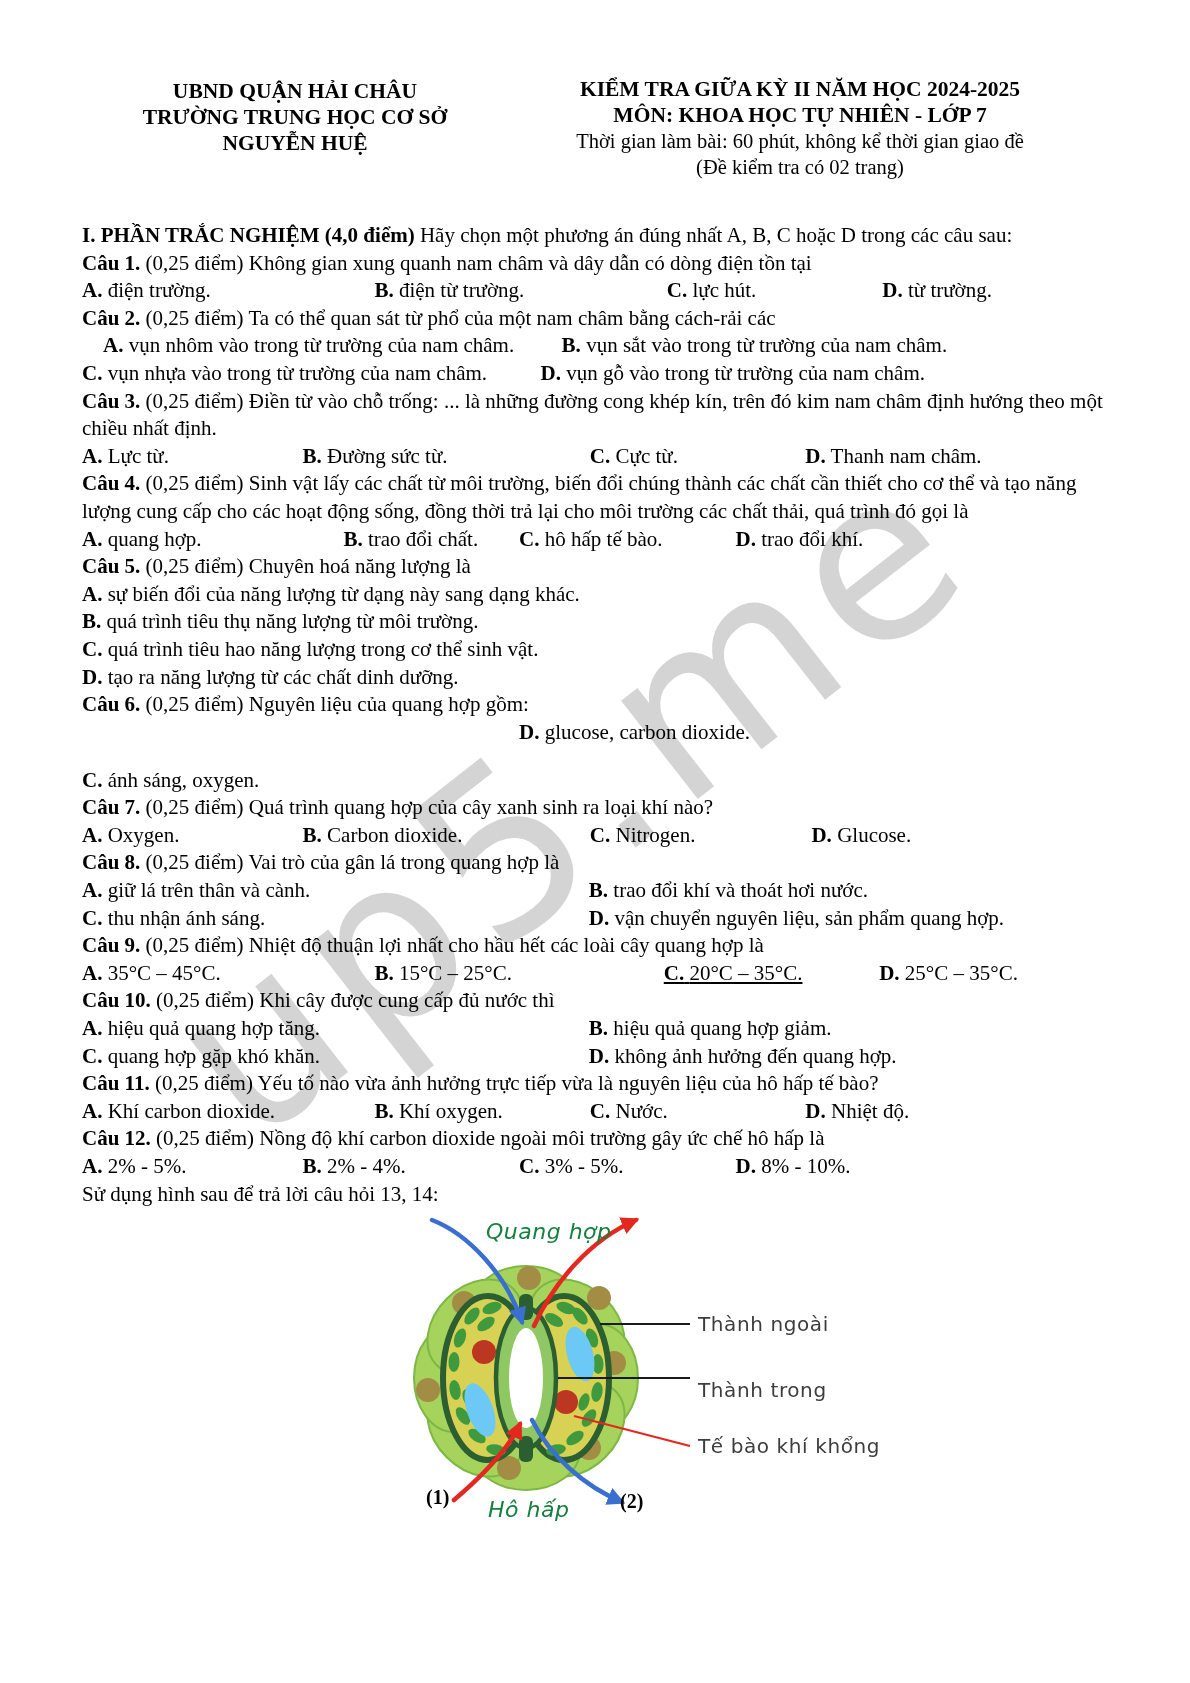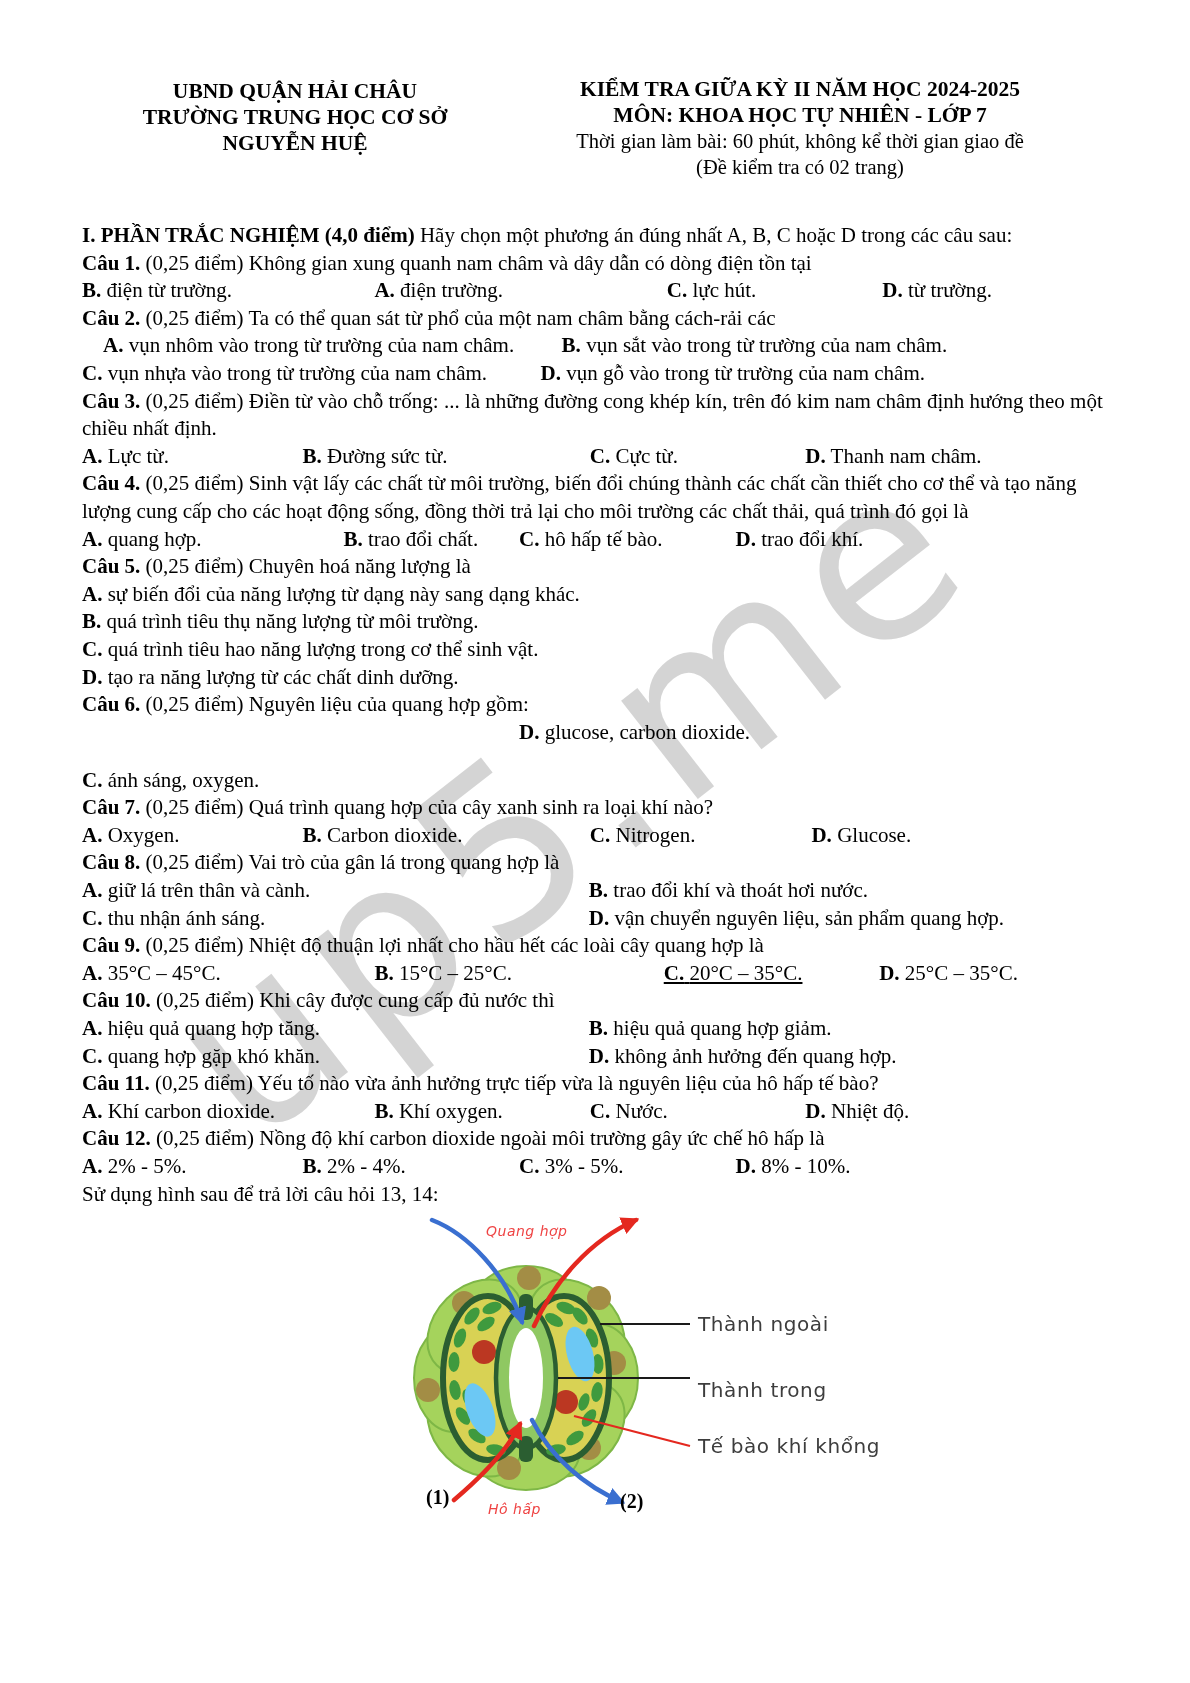--- a/index.html
+++ b/index.html
@@ -23,21 +23,21 @@
   .body-block{position:absolute;left:82px;top:222px;width:1026px;
               font-size:21px;line-height:27.6px;}
   .q-head b,.opt b,.intro b{font-weight:700;}
   .opt-row{display:flex;}
   .opt{flex:0 0 auto;white-space:nowrap;}
   .opt.last{flex:1 1 auto;}
   
   .figure{position:relative;margin-left:286px;margin-top:4px;width:700px;height:330px;
           font-family:"DejaVu Sans",sans-serif;}
   .figure svg{position:absolute;left:0;top:0;}
-  .fig-label{position:absolute;color:#ef4444;font-size:14px;font-style:italic;letter-spacing:.5px;white-space:nowrap;}
+  .fig-label{position:absolute;color:#15803d;font-size:22px;font-style:italic;letter-spacing:.5px;white-space:nowrap;}
   .fig-marker{position:absolute;font-family:"Liberation Serif",serif;font-weight:700;font-size:20px;color:#000;}
   .fig-callout{position:absolute;left:330px;color:var(--callout-text,#3d3d3d);font-size:20px;
                letter-spacing:.6px;white-space:nowrap;}
   
   .base{fill:var(--cell-light);}
   .petal{fill:var(--cell-light);stroke:var(--cell-border);stroke-width:2;}
   .nuc{fill:var(--nucleus);}
   .guard{fill:var(--guard-fill);stroke:var(--guard-border);stroke-width:6;}
   .chloro{fill:var(--chloroplast);}
   .redorg{fill:var(--organelle-red);}
@@ -71,22 +71,22 @@
     </div>
   </div>
 
   <div class="body-block layer">
     <div class="intro"><b>I. PHẦN TRẮC NGHIỆM (4,0 điểm)</b><span> Hãy chọn một phương án đúng nhất A, B, C hoặc D trong các câu sau:</span></div>
 
     <div>
         <div class="question">
           <div class="q-head"><b>Câu 1.</b> <span>(0,25 điểm)</span> <span>Không gian xung quanh nam châm và dây dẫn có dòng điện tồn tại</span></div>
           <div class="opt-row">
+            <span class="opt" style="width: 28.5%;"><b>A.</b> <span>điện trường.</span></span>
             <span class="opt" style="width: 28.5%;"><b>B.</b> <span>điện từ trường.</span></span>
-            <span class="opt" style="width: 28.5%;"><b>A.</b> <span>điện trường.</span></span>
             <span class="opt" style="width: 21%;"><b>C.</b> <span>lực hút.</span></span>
             <span class="opt last"><b>D.</b> <span>từ trường.</span></span>
           </div>
         </div>
         <div class="question">
           <div class="q-head"><b>Câu 2.</b> <span>(0,25 điểm)</span> <span>Ta có thể quan sát từ phổ của một nam châm bằng cách-rải các</span></div>
           <div class="opt-row">
             <span class="opt" style="width: 44.7%; margin-left: 21px;"><b>A.</b> <span>vụn nhôm vào trong từ trường của nam châm.</span></span>
             <span class="opt last" style="white-space: normal;"><b>B.</b> <span>vụn sắt vào trong từ trường của nam châm.</span></span>
           </div>

